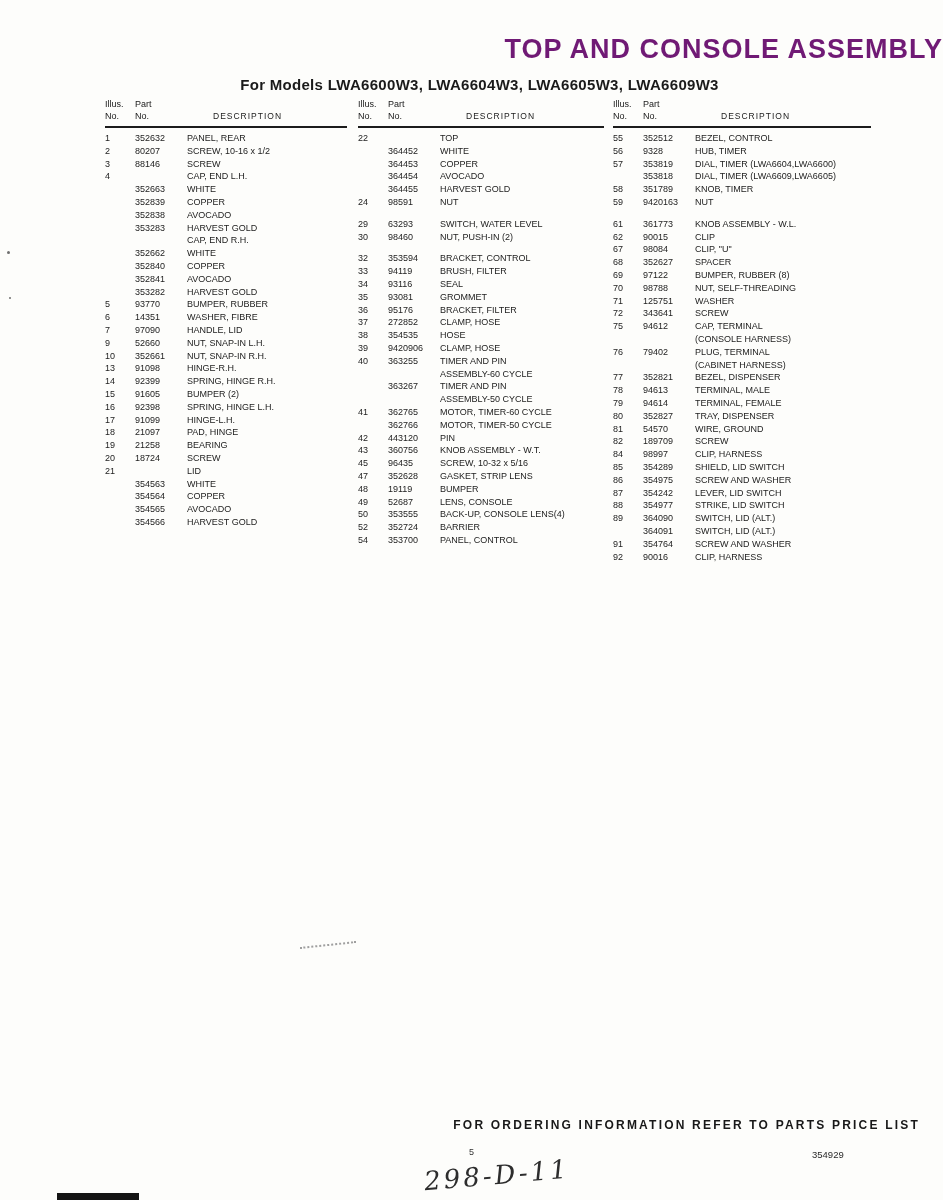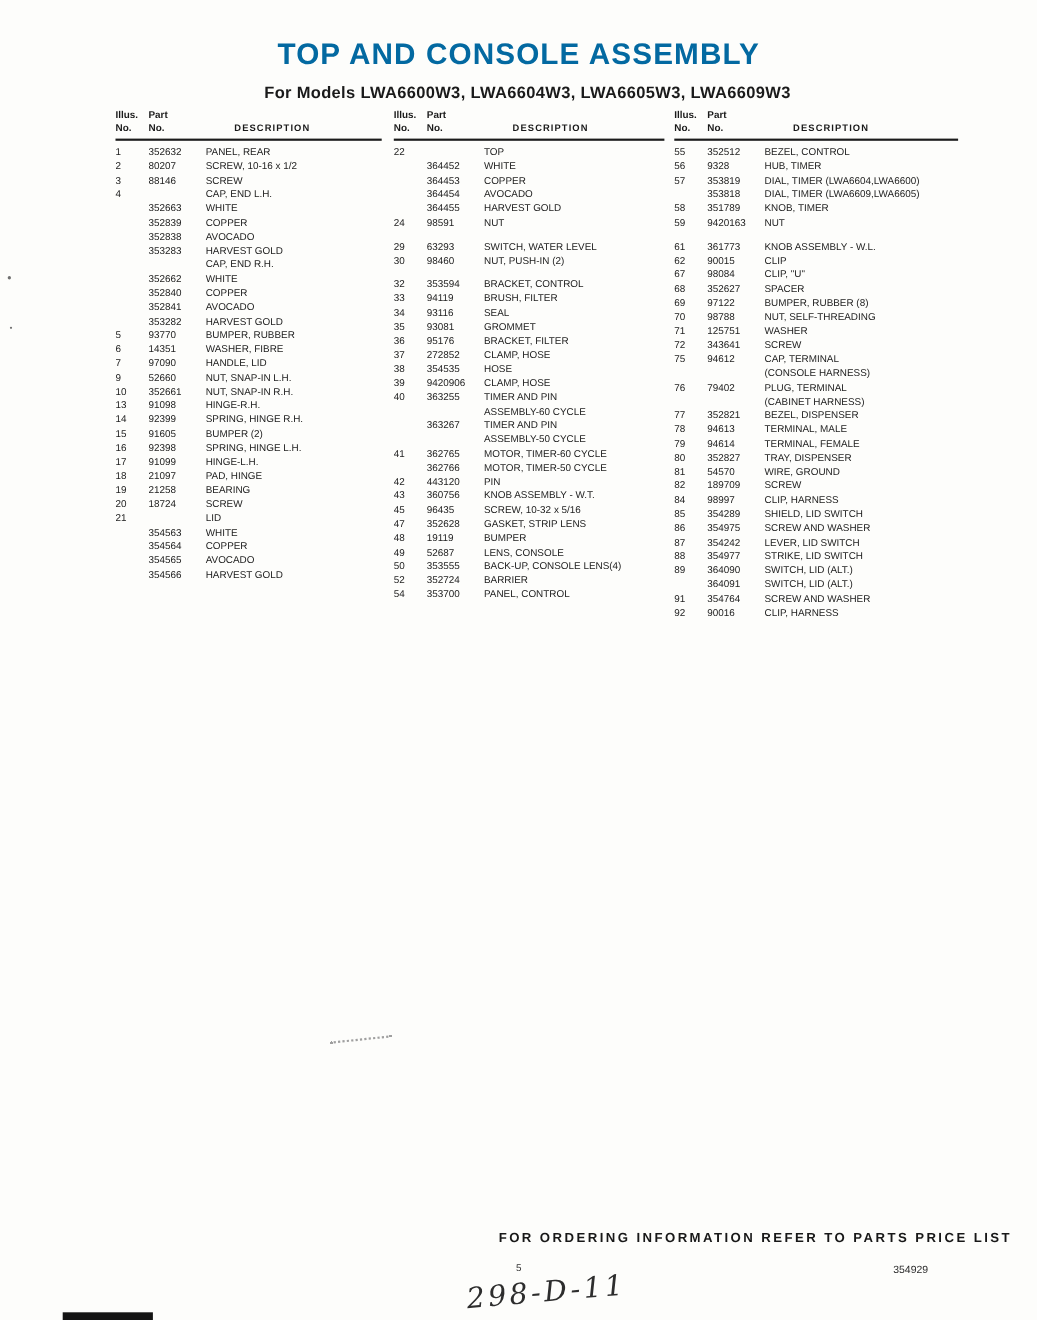--- a/index.html
+++ b/index.html
@@ -4,36 +4,36 @@
 <style>
   * { margin:0; padding:0; box-sizing:border-box; }
   html,body { background:#ffffff; }
   .page {
     position:relative; width:943px; height:1200px; margin:0 auto;
     background:#fdfdfb; color:#1f1f1f; overflow:hidden;
     font-family:"Liberation Sans", sans-serif;
   }
   .title {
     position:absolute; top:34px; left:0; width:100%;
-    text-align:center; font-size:27px; font-weight:bold; letter-spacing:1px;
-    color:#0369a1;
+    text-align:right; font-size:27px; font-weight:bold; letter-spacing:1px;
+    color:#701a75;
   }
   .subtitle {
     position:absolute; top:76px; left:0; width:100%;
     text-align:center; font-size:15px; font-weight:bold; letter-spacing:0.3px;
     color:#1a1a1a;
     padding-left:16px;
   }
   .col { position:absolute; top:98px; }
   .col1 { left:105px; width:242px; }
   .col2 { left:358px; width:246px; }
   .col3 { left:613px; width:258px; }
   .col-header {
     border-bottom:2px solid #1c1c1c; padding-bottom:4px; margin-bottom:4px;
-    font-weight:bold; color:#1a1a1a;
+    font-weight:normal; color:#1a1a1a;
   }
   .hdr-row { display:grid; grid-template-columns:30px 52px 1fr; font-size:9px; line-height:12px; }
   .desc-hdr { padding-left:26px; letter-spacing:1px; font-size:8.5px; }
   .row {
     display:grid; grid-template-columns:30px 52px 1fr;
     font-size:9px; line-height:12.8px; color:#222;
   }
   .row.gap { margin-top:9px; }
   .row .desc { white-space:pre-line; }
   .order-note {

